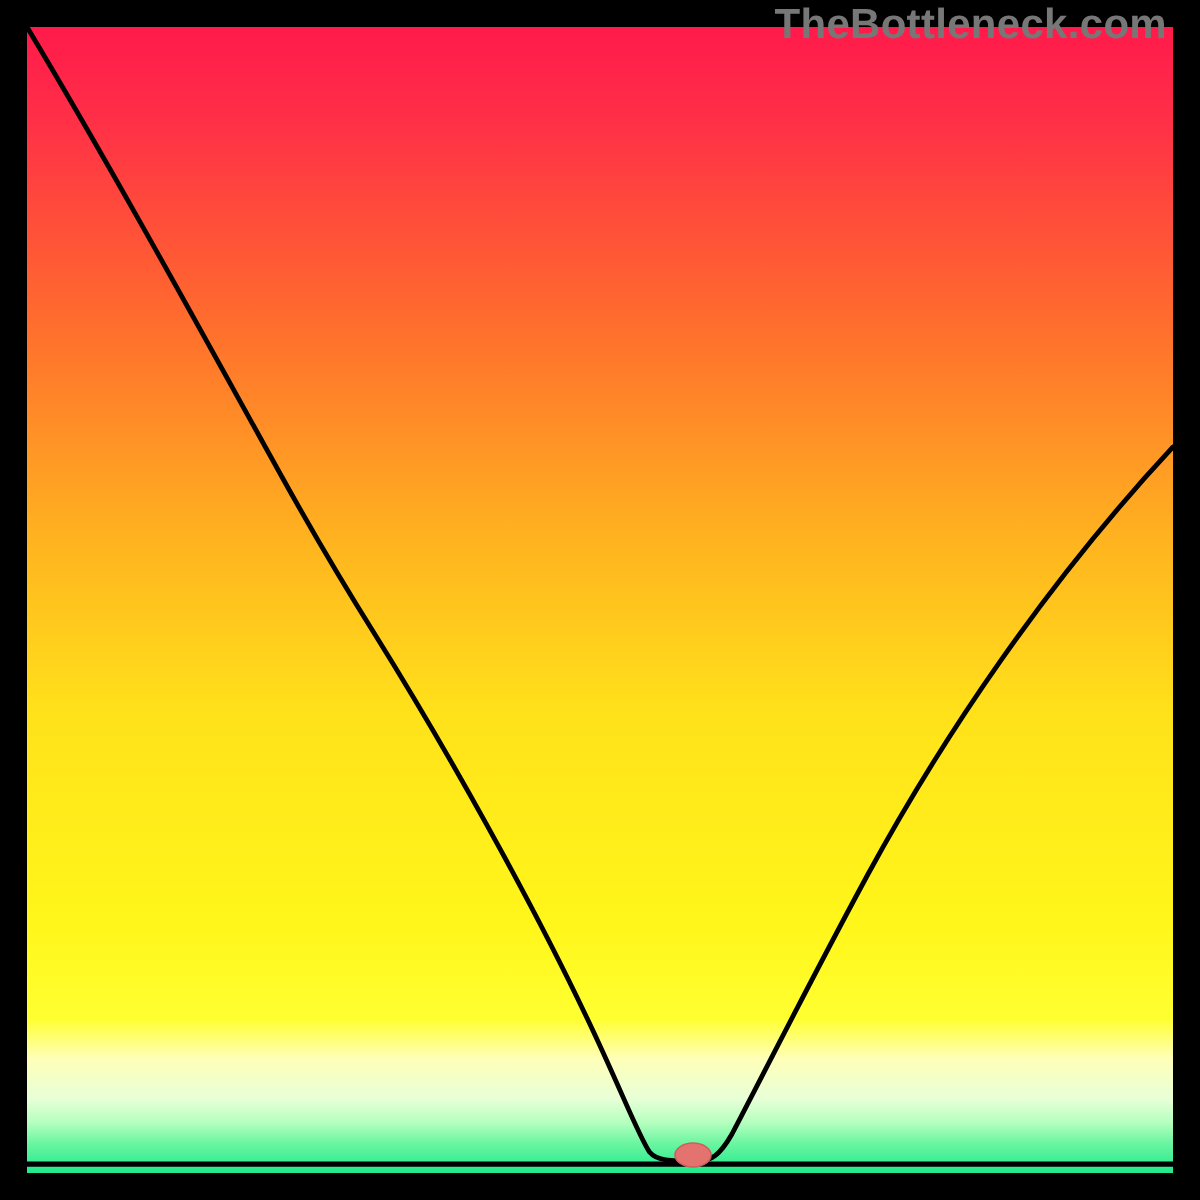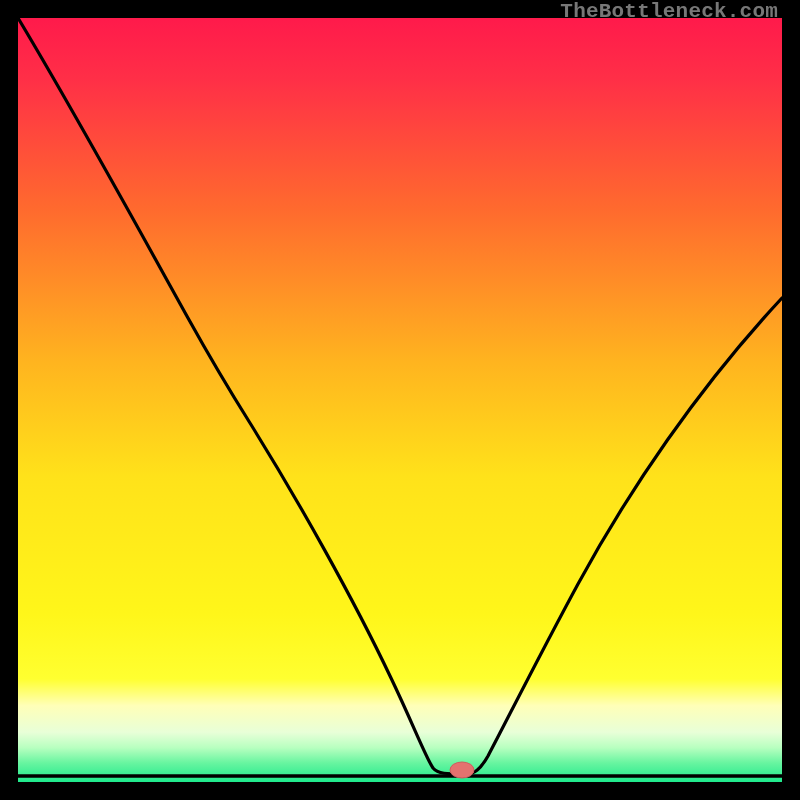--- a/index.html
+++ b/index.html
@@ -15,22 +15,22 @@
     left: 18px;
     top: 18px;
     width: 764px;
     height: 764px;
     background: #000;
   }
   .watermark {
     position: absolute;
     top: 0px;
     right: 22px;
-    font-family: Liberation Mono, monospace;
-    font-size: 21px;
+    font-family: Liberation Sans, sans-serif;
+    font-size: 28px;
     font-weight: 600;
     letter-spacing: 0.2px;
     color: #777;
     z-index: 10;
     user-select: none;
   }
   svg {
     position: absolute;
     left: 18px;
     top: 18px;

